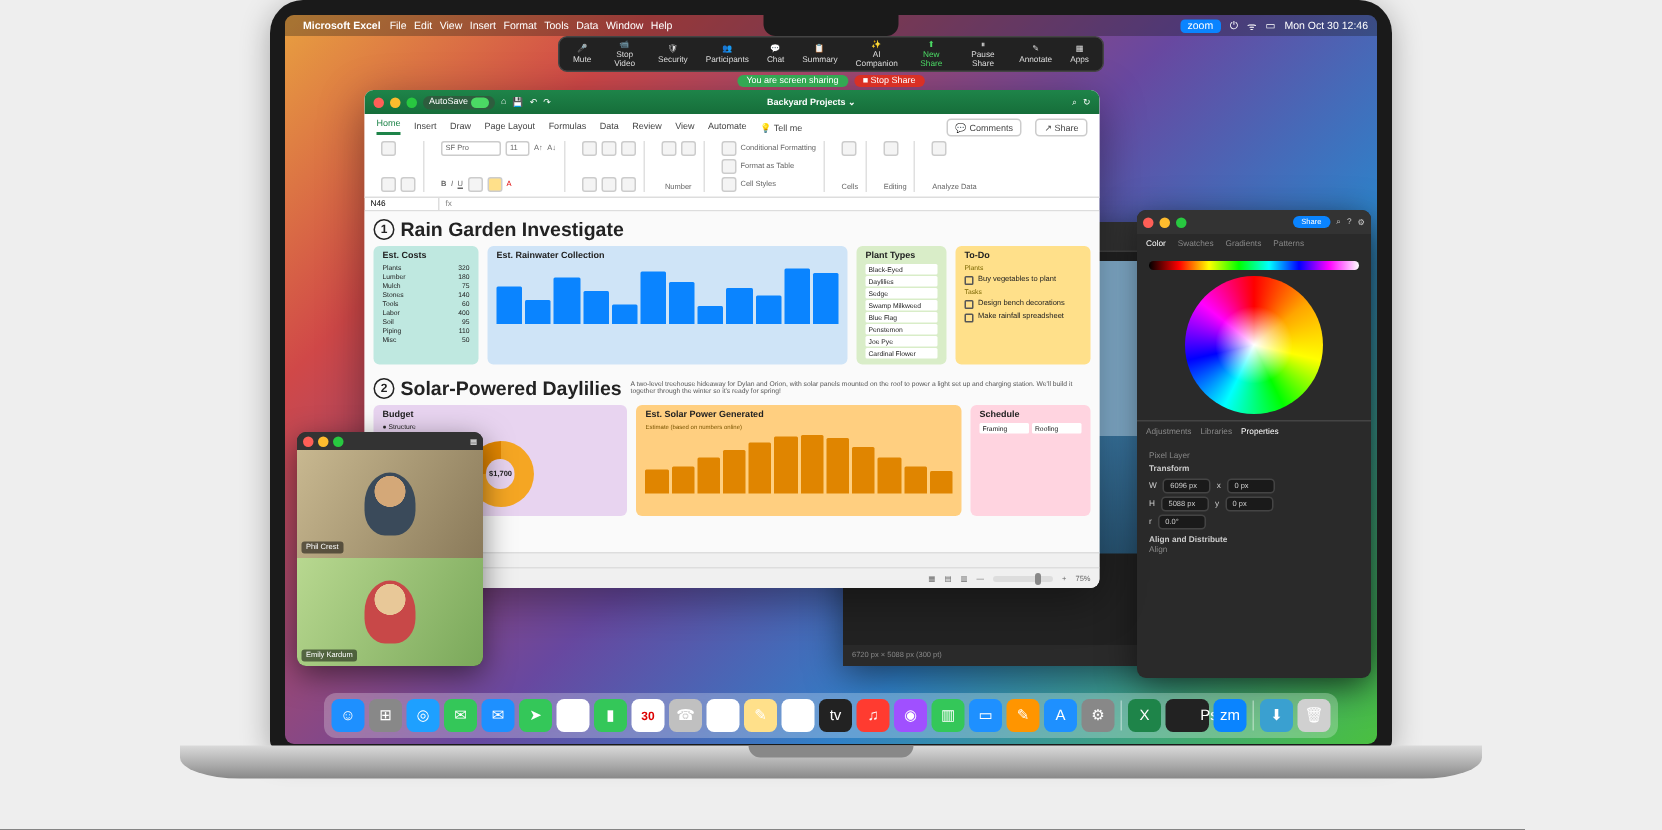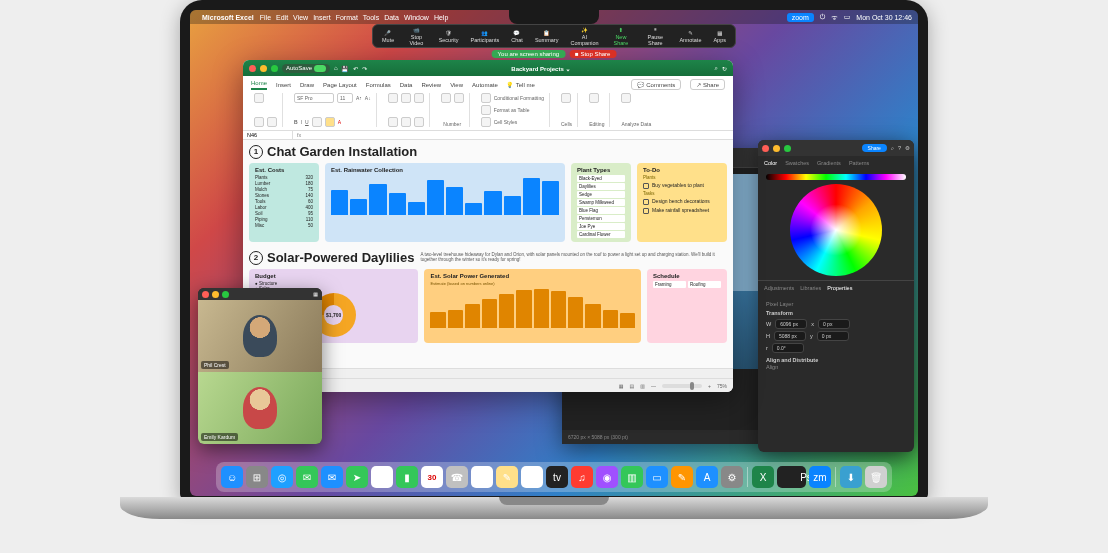--- a/index.html
+++ b/index.html
@@ -365,21 +365,21 @@
           </div>
         </div>
       </div>
       <div class="namebox">
         <div class="nb">N46</div>
         <div class="fx">fx</div>
       </div>
       <div class="sheet">
         <h1>
             <span class="num">1</span>
-            <span>Chat Garden Installation</span>
+            <span>Rain Garden Investigate</span>
           </h1>
         <div class="dashrow">
           <div class="card c-teal" style="width:70px">
             <div class="hdr">Est. Costs</div>
             <div class="table" id="cost-table">
                 <div class="tr">
                   <span>Plants</span>
                   <span>320</span>
                 </div>
                 <div class="tr">

